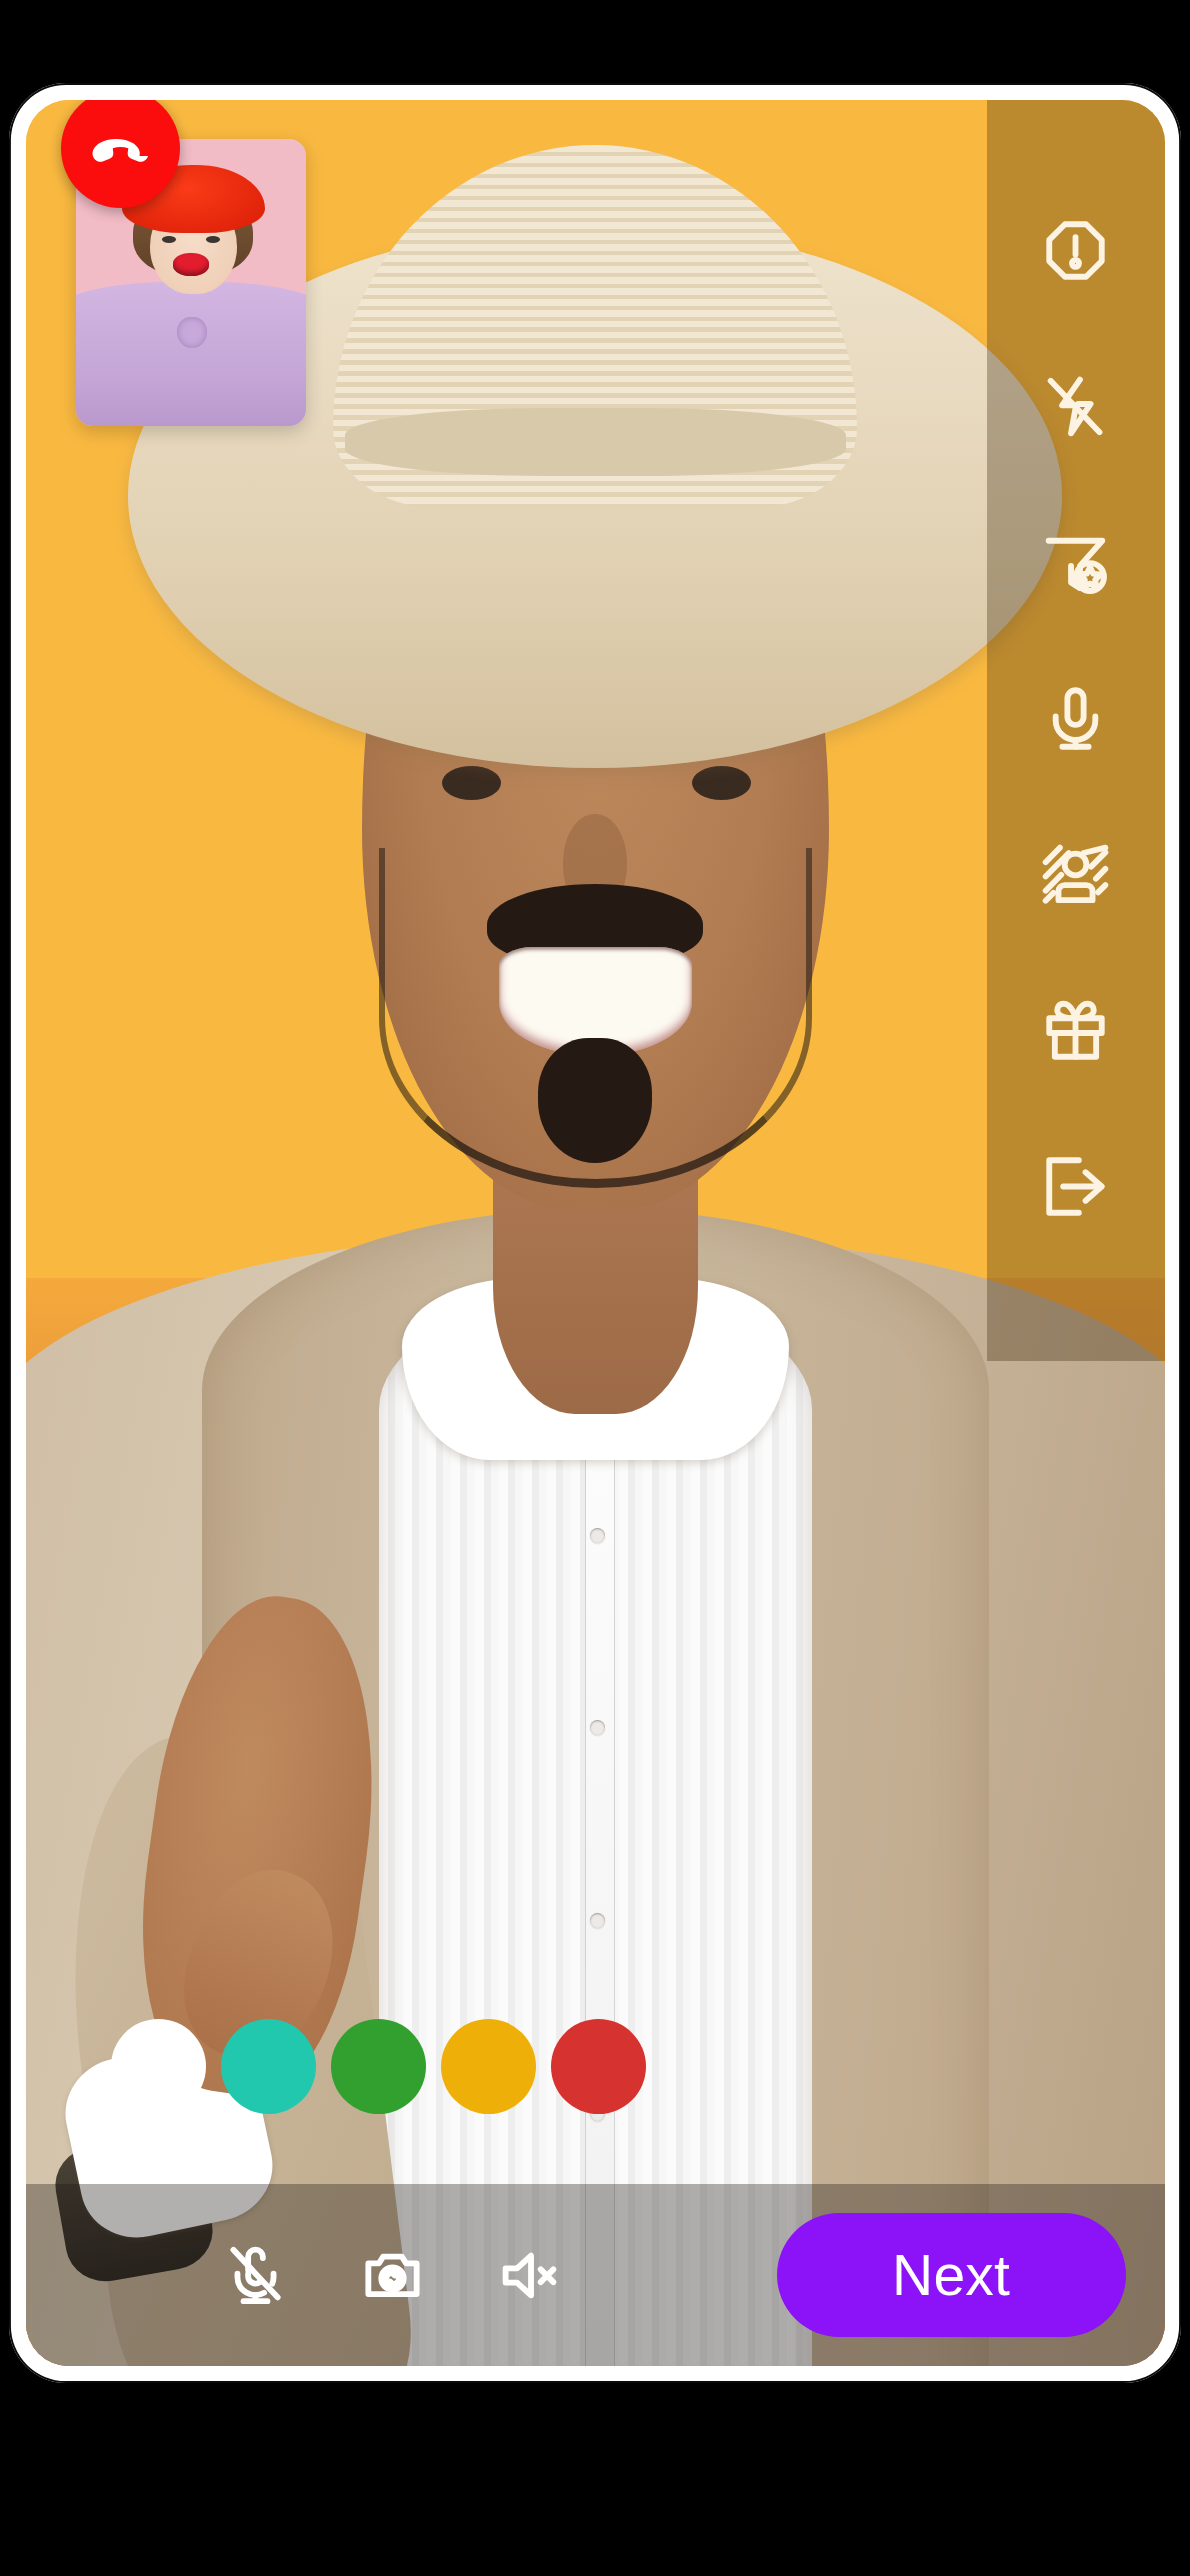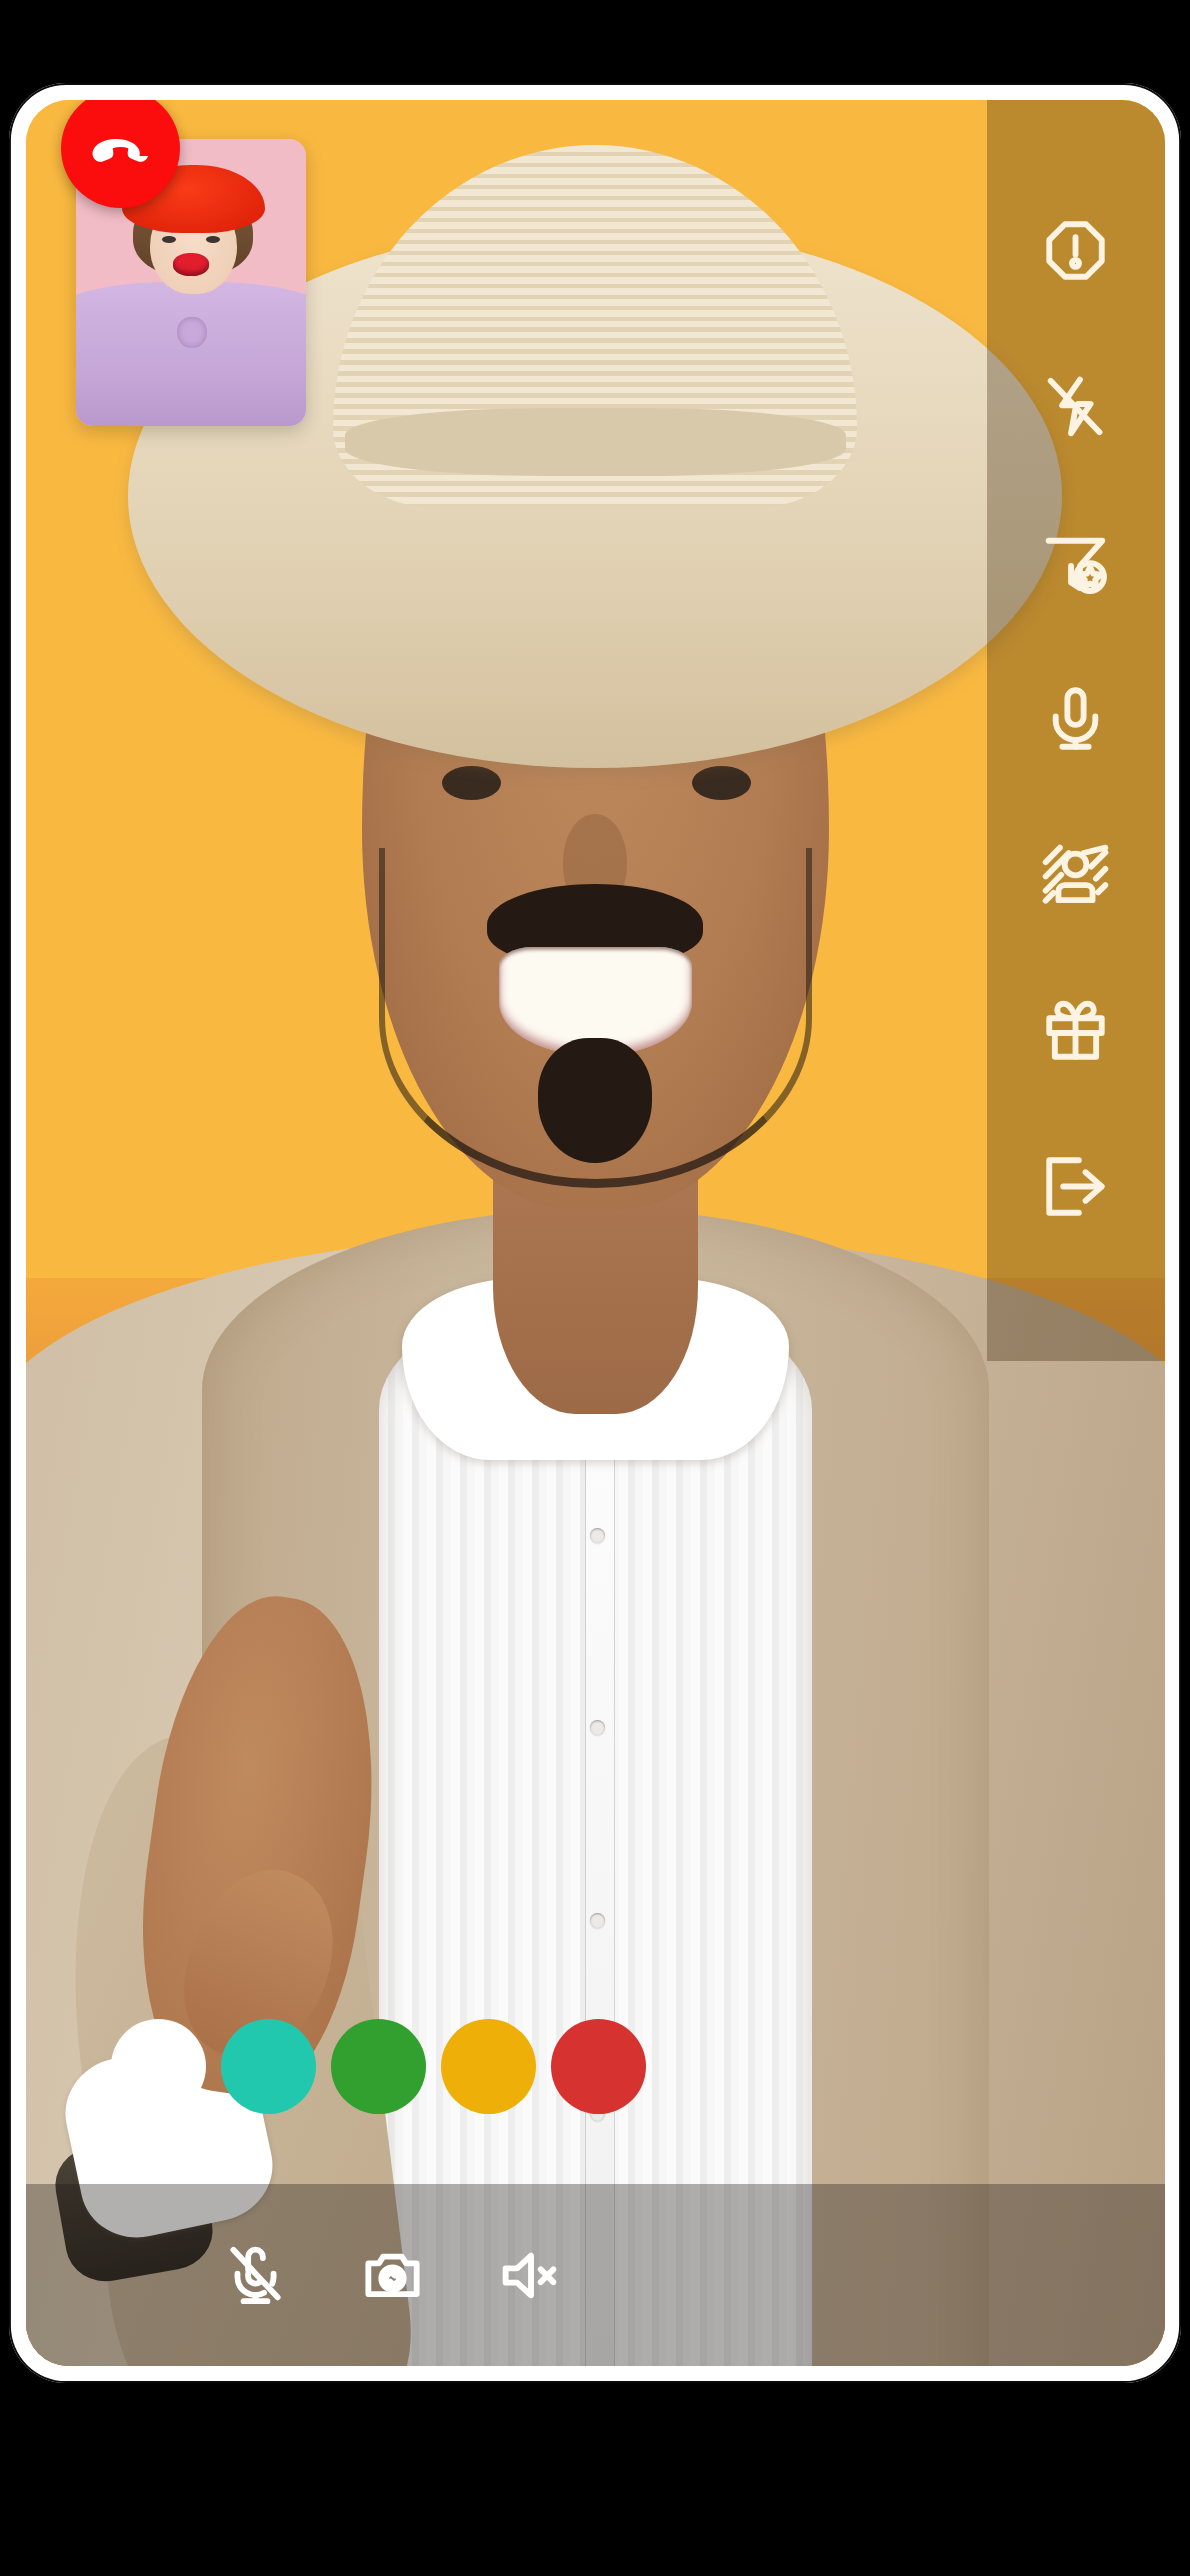--- a/index.html
+++ b/index.html
@@ -467,20 +467,21 @@
         <div class="bar-icon">
           <svg viewBox="0 0 24 24" aria-hidden="true">
             <polygon points="2.6,9.2 7.1,9.2 12.6,4.2 12.6,19.8 7.1,14.8 2.6,14.8"></polygon>
             <line x1="16.4" y1="9.6" x2="21.4" y2="14.6"></line>
             <line x1="21.4" y1="9.6" x2="16.4" y2="14.6"></line>
           </svg>
         </div>
 
       </div>
 
+      <button id="next-button" style="background: rgb(140, 18, 247);">Next</button>
     </div>
 
     <div id="hangup-button" style="background: rgb(251, 13, 13);">
       <svg viewBox="0 0 24 24" aria-hidden="true">
         <path d="M21.6 14.6c-.5 1.5-2.1 2.4-3.4 1.9l-2.4-.9c-.9-.3-1.4-1.2-1.3-2.1l.2-1.6c-1.7-.6-3.6-.6-5.4 0l.2 1.6c.1.9-.4 1.8-1.3 2.1l-2.4.9c-1.3.5-2.9-.4-3.4-1.9-.5-1.6.5-3.3 2.2-4.4 3.1-2 8.7-2 11.8 0 1.7 1.1 2.7 2.8 2.2 4.4z"></path>
       </svg>
     </div>
 
   </div>
 </div>

